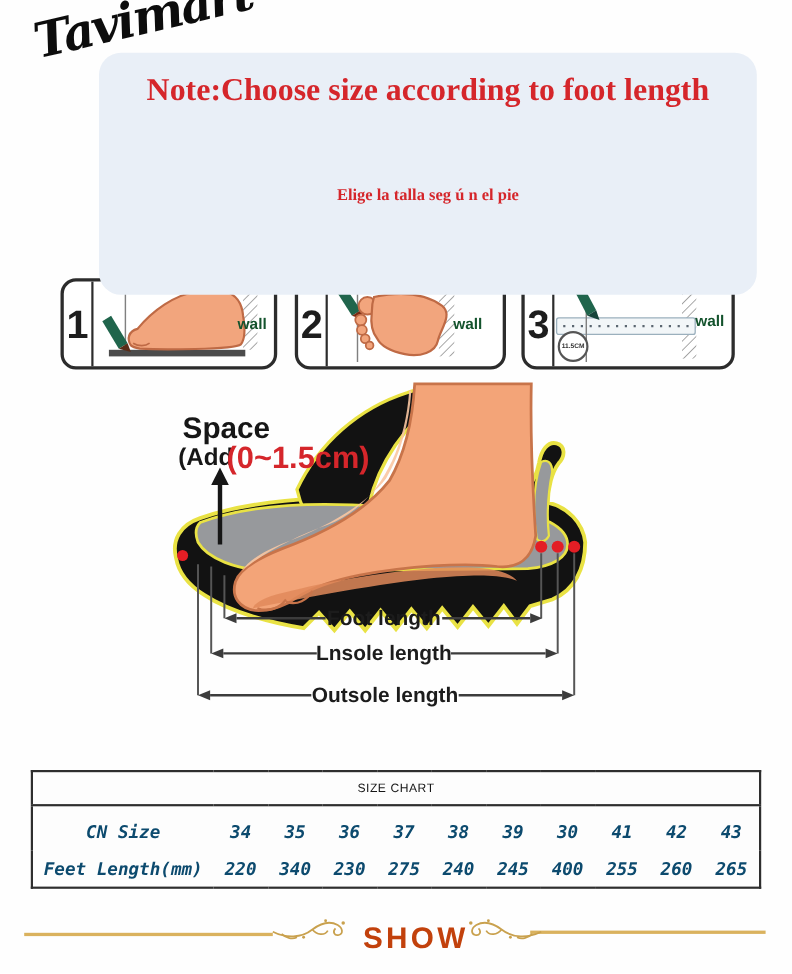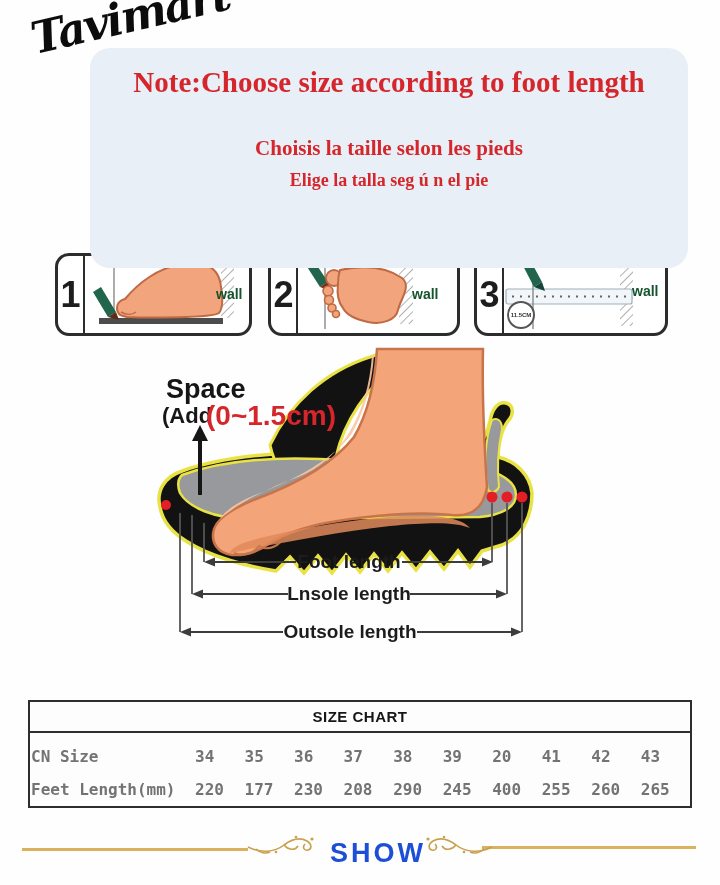--- a/index.html
+++ b/index.html
@@ -12,60 +12,59 @@
         font-size:44px;color:#0c0c0c;transform:rotate(-13deg);transform-origin:left top;
         letter-spacing:-2px;z-index:5;}
 
   
   .banner{left:90px;top:48px;width:598px;height:220px;background:#e9eff7;z-index:1;border-radius:20px;}
   .banner div{position:absolute;width:100%;text-align:center;color:#d5262b;
               font-family:"Liberation Serif",serif;font-weight:700;}
   .b-en{top:18px;font-size:29px;}
   .b-ru{top:60px;font-size:16px;letter-spacing:.42em;word-spacing:.55em;}
   .b-fr{top:88px;font-size:21px;}
-  .b-es{top:122px;font-size:18px;}
+  .b-es{top:122px;font-size:15px;}
 
   
   .panel{top:253px;height:83px;background:#fff;border:3px solid #2c2c2c;border-radius:14px;
          display:flex;box-sizing:border-box;}
   .p1{left:55px;width:197px;}
   .p2{left:268px;width:192px;}
   .p3{left:474px;width:194px;}
   .step-num{width:30px;border-right:2px solid #2c2c2c;display:flex;align-items:center;
             justify-content:center;font-weight:900;font-size:36px;color:#1d1d1d;}
   .step-art{position:relative;flex:1;}
   .wall-label{position:absolute;font-weight:700;font-size:14px;color:#14532d;}
   .tape-note{position:absolute;left:3px;top:45px;width:28px;height:28px;border:2px solid #555;
              border-radius:50%;background:#fff;display:flex;align-items:center;justify-content:center;
              font-size:6px;font-weight:700;color:#333;box-sizing:border-box;}
 
   
   .size-table{left:28px;top:700px;width:664px;border-collapse:collapse;background:#fdfdfd;
               border:2px solid #2e2e2e;}
-  .size-table th{border-bottom:2px solid #2e2e2e;height:27px;font-size:15px;font-weight:700;
+  .size-table th{border-bottom:2px solid #2e2e2e;height:27px;font-size:11px;font-weight:400;
                  letter-spacing:.5px;color:#161616;}
   .size-table td{font-family:"DejaVu Sans Mono",monospace;font-weight:700;font-size:16px;
-                 color:#737373;text-align:left;height:31px;}
+                 color:#0c4a6e;text-align:center;height:31px;font-style:italic;}
   .size-table .rlabel{width:162px;}
   .size-table tr.first td{padding-top:8px;}
 
   
   .gold-line{height:3px;background:#dab25e;}
-  .show{font-size:27px;font-weight:800;letter-spacing:3px;color:#1d4ed8;}
+  .show{font-size:27px;font-weight:800;letter-spacing:3px;color:#c2410c;}
 </style>
 </head>
 <body>
 
 <div class="canvas">
 
   <div class="abs logo">Tavimart</div>
 
   <div class="abs banner">
     <div class="b-en">Note:Choose size according to foot length</div>
-    <div class="b-fr">Choisis la taille selon les pieds</div>
     <div class="b-es">Elige la talla seg ú n el pie</div>
   </div>
 
   <div class="abs panel p1">
     <div class="step-num">1</div>
     <div class="step-art">
       <svg width="164" height="77" viewBox="0 0 164 77">
         <defs>
           <pattern id="hatch1" width="6" height="6" patternUnits="userSpaceOnUse" patternTransform="rotate(45)">
             <line x1="0" y1="0" x2="0" y2="6" stroke="#8e8e8e" stroke-width="1.4"></line>
@@ -233,32 +232,32 @@
     </thead>
     <tbody>
       <tr class="first">
         <td class="rlabel">CN Size</td>
         <td>34</td>
         <td>35</td>
         <td>36</td>
         <td>37</td>
         <td>38</td>
         <td>39</td>
-        <td>20</td>
+        <td>30</td>
         <td>41</td>
         <td>42</td>
         <td>43</td>
       </tr>
       <tr>
         <td class="rlabel">Feet Length(mm)</td>
         <td>220</td>
-        <td>177</td>
+        <td>340</td>
         <td>230</td>
-        <td>208</td>
-        <td>290</td>
+        <td>275</td>
+        <td>240</td>
         <td>245</td>
         <td>400</td>
         <td>255</td>
         <td>260</td>
         <td>265</td>
       </tr>
     </tbody>
   </table>
 
   <div class="abs gold-line" style="left:22px;top:848px;width:226px;"></div>

